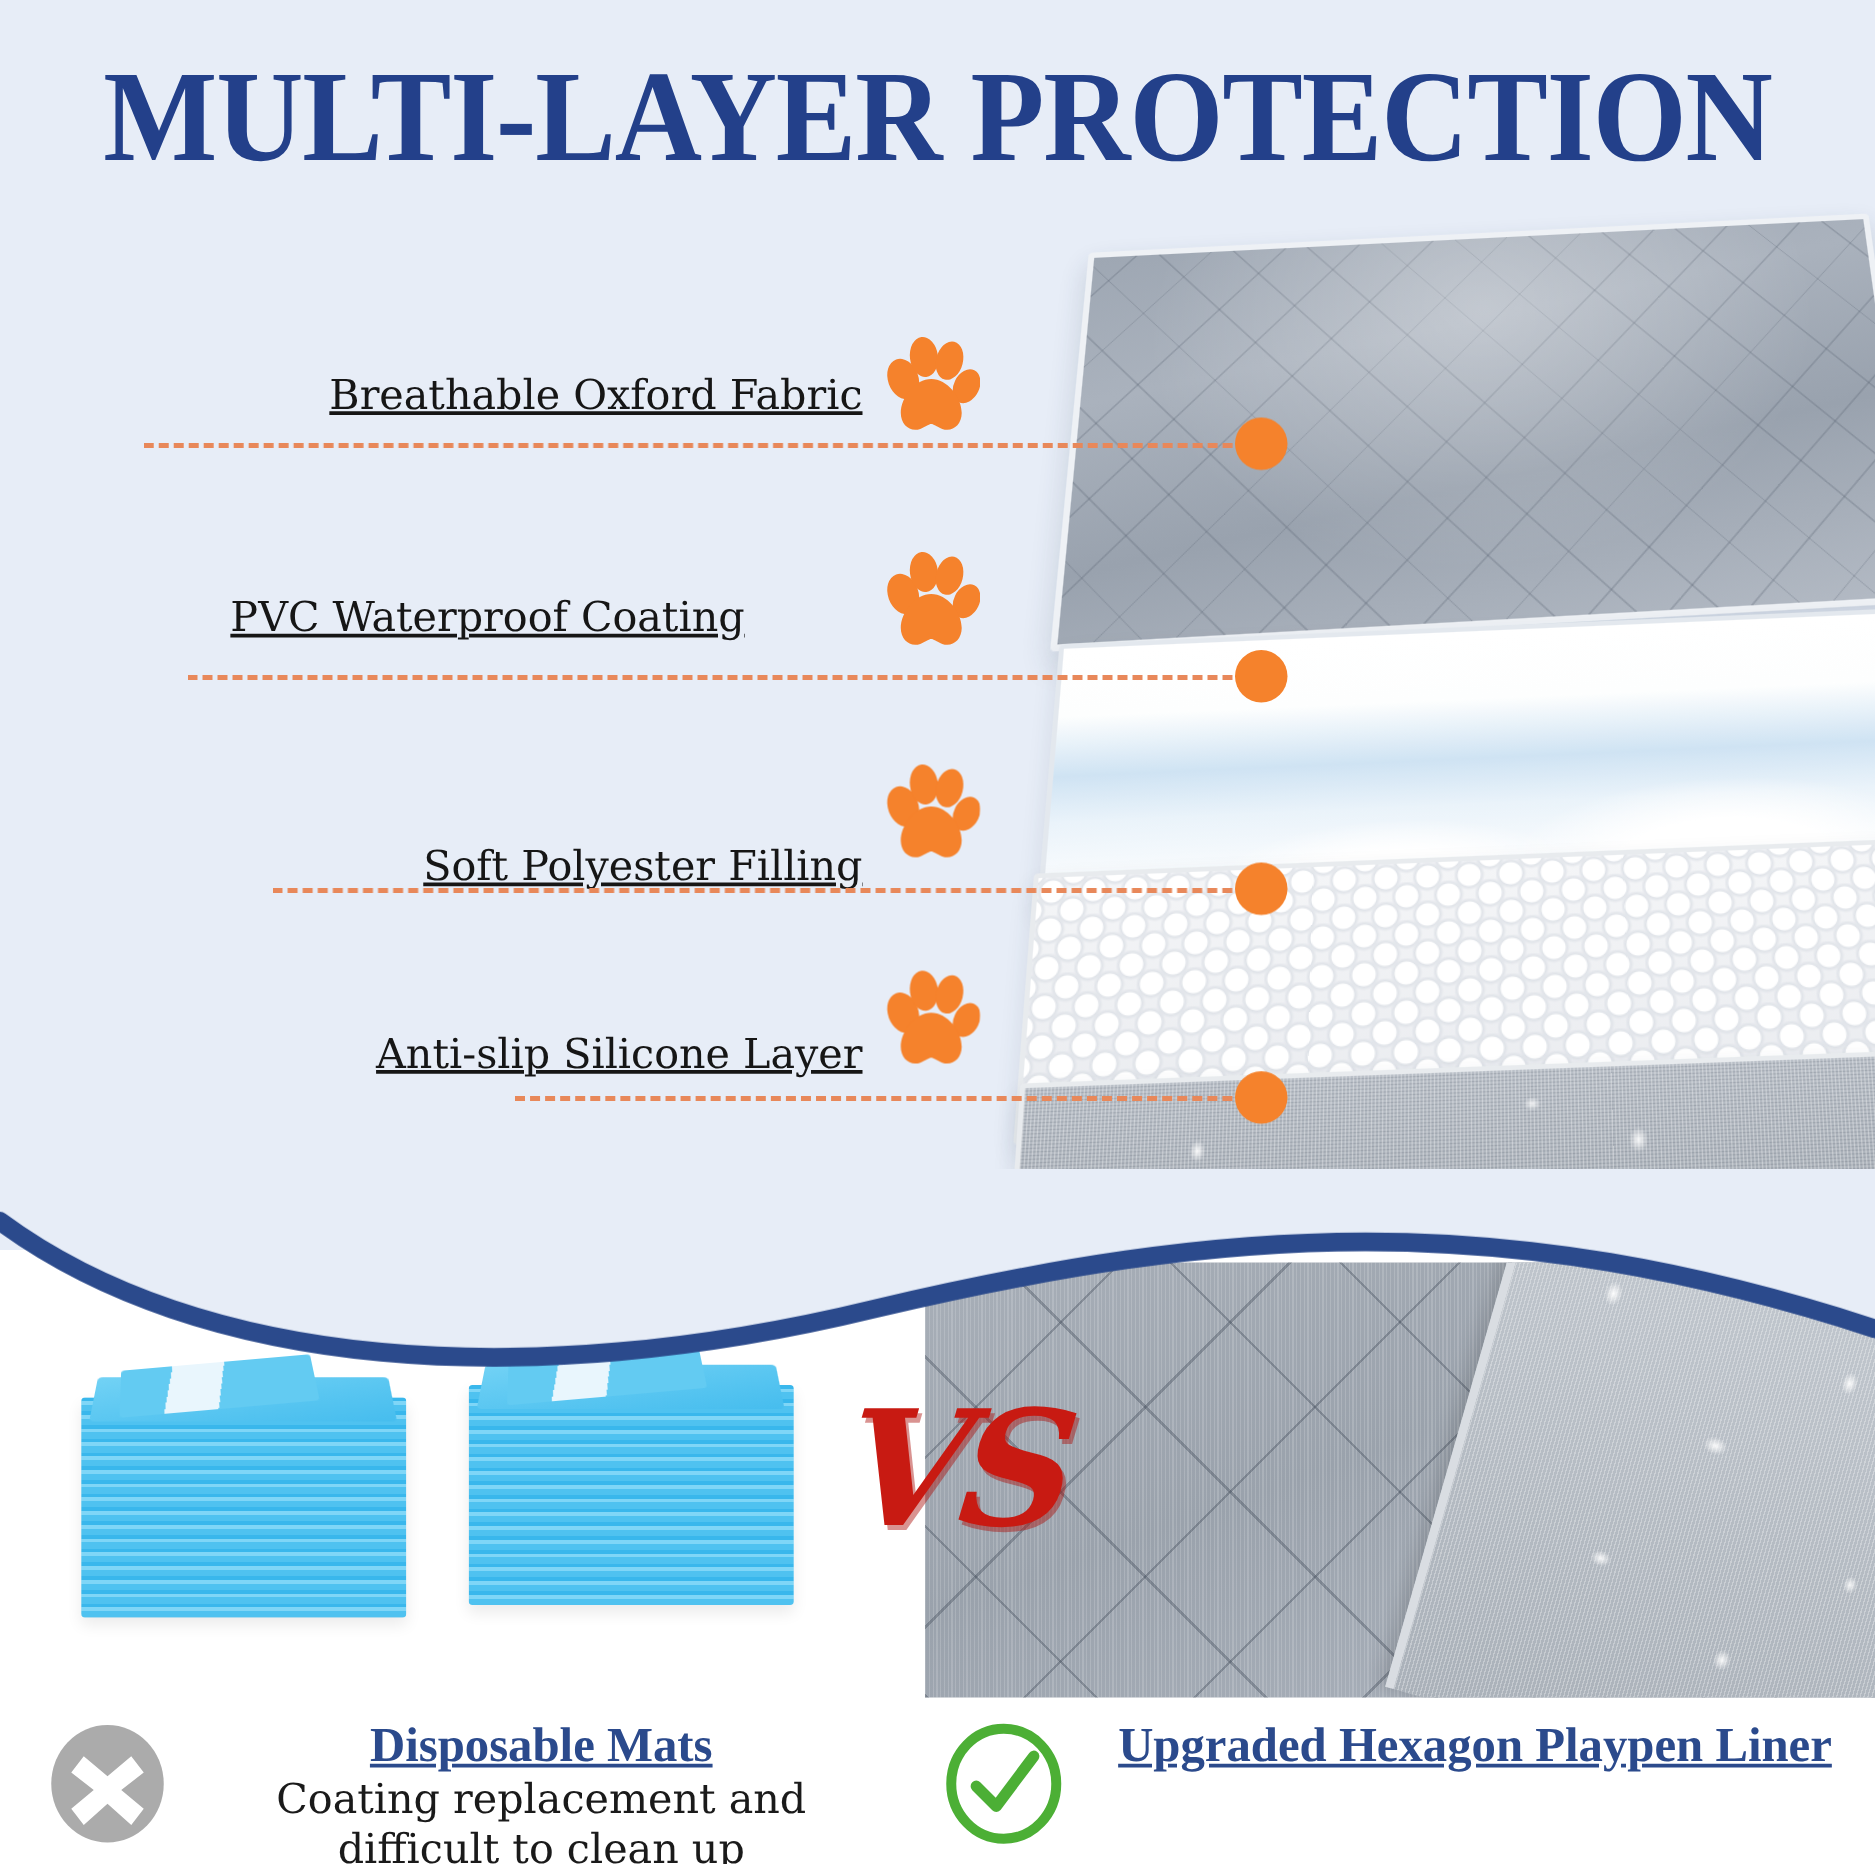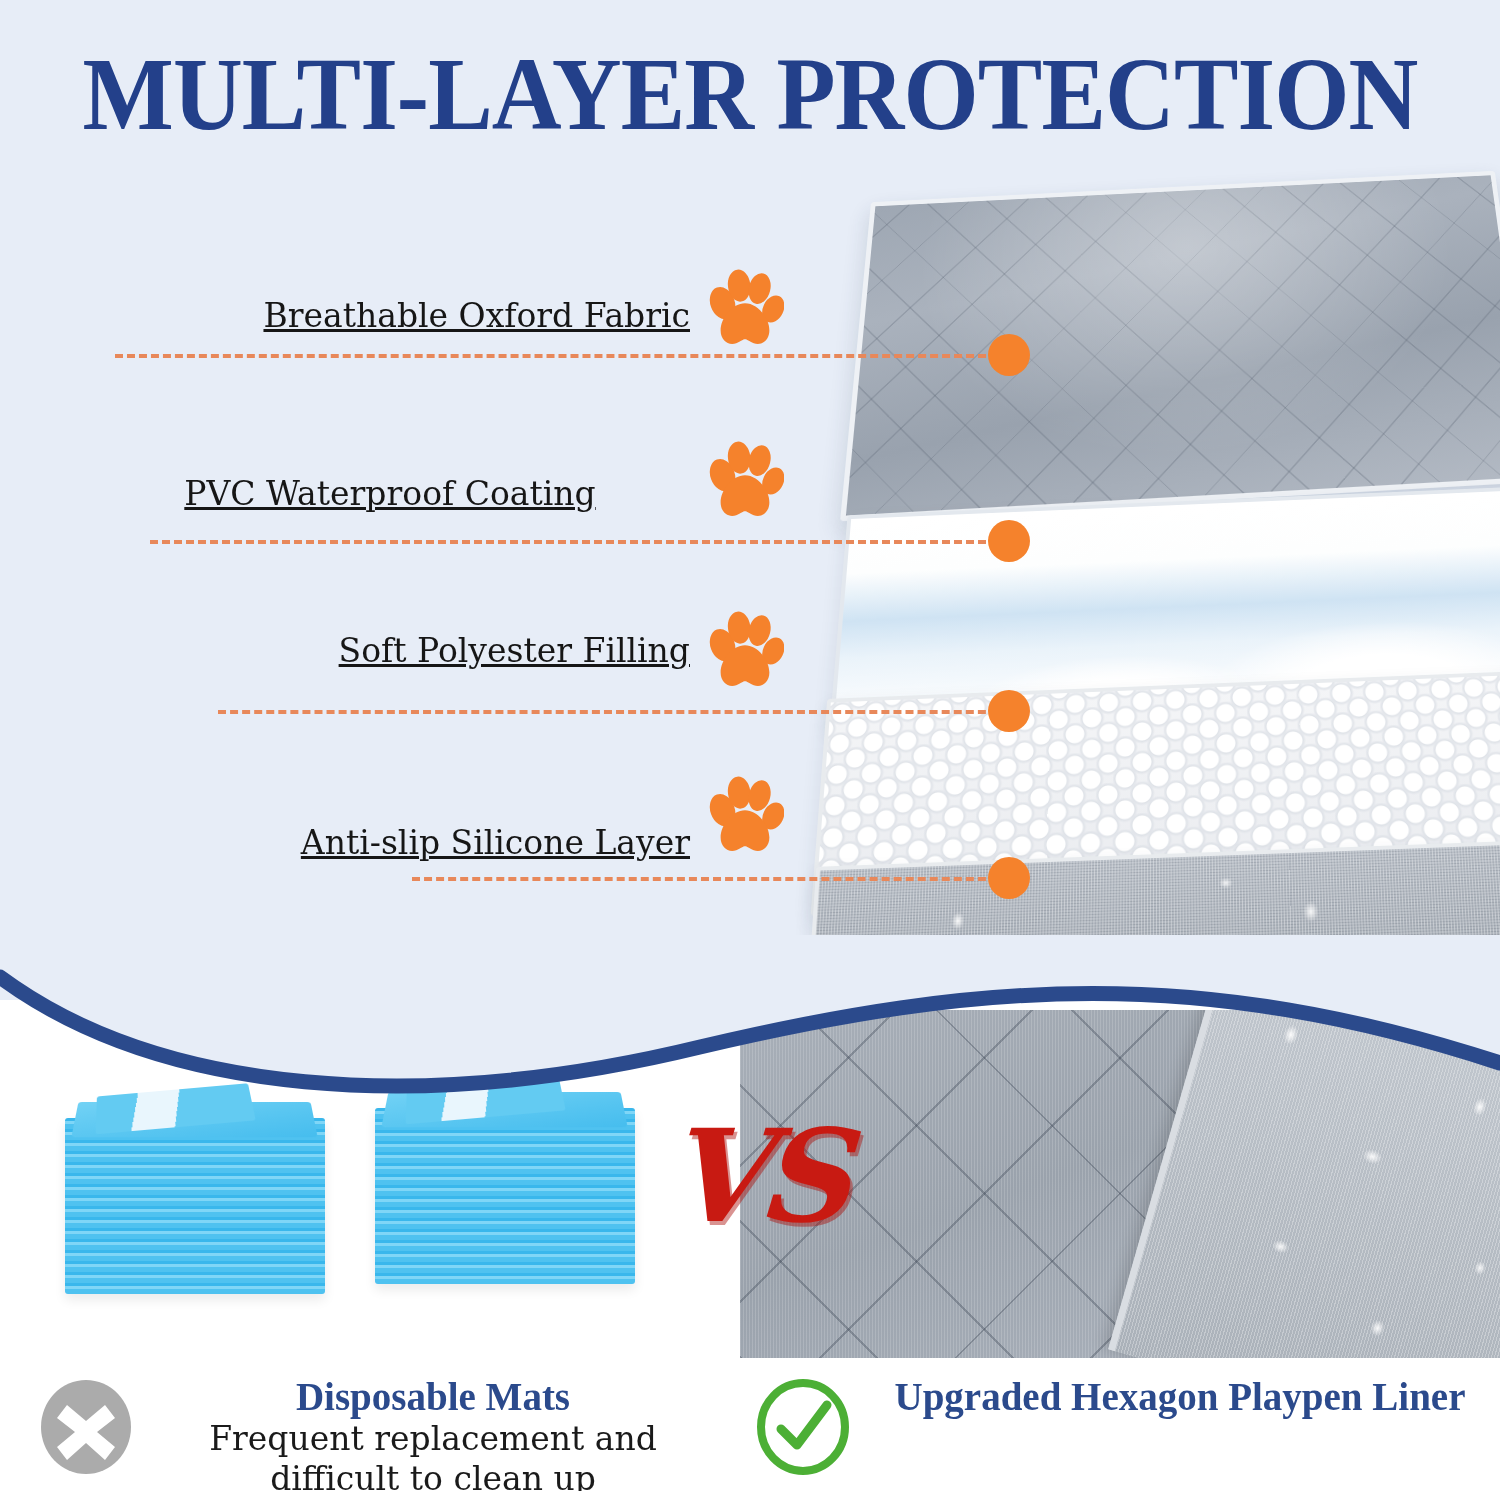--- a/index.html
+++ b/index.html
@@ -208,21 +208,21 @@
     transform: skewX(-6deg);
   }
 
   
   .cmp { position: absolute; top: 375px; }
   .cmp-icon { position: absolute; left: 0; top: 2px; width: 96px; height: 100px; }
   .cmp-text { position: absolute; left: 110px; top: 0; text-align: center; }
   .cmp-title {
     font-family: "Liberation Serif", "DejaVu Serif", serif;
     font-weight: 700; font-size: 39px; line-height: 44px;
-    color: #2b4a8c; white-space: nowrap;
+    color: #2b4a8c; white-space: nowrap; text-decoration: underline;
   }
   .cmp-sub {
     font-family: "DejaVu Serif", "Liberation Serif", serif;
     font-size: 33px; line-height: 40px; color: #1a1a1a;
   }
 </style>
 </head>
 <body>
 
 <div id="page">
@@ -262,21 +262,21 @@
           <ellipse cx="55" cy="21" rx="11" ry="16" fill="#f5822c" transform="rotate(14 55 21)"></ellipse>
           <ellipse cx="69" cy="42" rx="10.5" ry="14.5" fill="#f5822c" transform="rotate(26 69 42)"></ellipse>
           <path d="M40 36c13 0 25 15 25 28 0 10-8 16-16 13-5-2-7-4-9-4s-4 2-9 4c-8 3-16-3-16-13 0-13 12-28 25-28z" fill="#f5822c"></path>
         </svg>
       </div>
       <div class="leader" style="left:150px; top:540px; width:860px;"></div>
       <div class="dot" style="left:988px; top:520px;"></div>
     </div>
 
     <div class="callout">
-      <div class="callout-label" style="left:190px; top:627px; width:500px;">Soft Polyester Filling</div>
+      <div class="callout-label" style="left:190px; top:669px; width:500px;">Soft Polyester Filling</div>
       <div class="paw" style="left:706px; top:610px;">
         <svg viewBox="0 0 80 84" width="78" height="82" aria-hidden="true">
           <ellipse cx="17" cy="36" rx="12.5" ry="17" fill="#f5822c" transform="rotate(-20 17 36)"></ellipse>
           <ellipse cx="34" cy="18" rx="11.5" ry="16.5" fill="#f5822c" transform="rotate(-7 34 18)"></ellipse>
           <ellipse cx="55" cy="21" rx="11" ry="16" fill="#f5822c" transform="rotate(14 55 21)"></ellipse>
           <ellipse cx="69" cy="42" rx="10.5" ry="14.5" fill="#f5822c" transform="rotate(26 69 42)"></ellipse>
           <path d="M40 36c13 0 25 15 25 28 0 10-8 16-16 13-5-2-7-4-9-4s-4 2-9 4c-8 3-16-3-16-13 0-13 12-28 25-28z" fill="#f5822c"></path>
         </svg>
       </div>
       <div class="leader" style="left:218px; top:710px; width:792px;"></div>
@@ -320,21 +320,21 @@
 
     <div class="cmp" style="left:38px; width:680px;">
       <div class="cmp-icon">
         <svg viewBox="0 0 96 100" width="96" height="100" aria-hidden="true">
           <ellipse cx="48" cy="50" rx="45" ry="47" fill="#ababab"></ellipse>
           <path d="M29 28 L48 44 L67 28 L77 41 L59 55 L77 70 L67 83 L48 66 L29 83 L19 70 L37 55 L19 41 Z" fill="#ffffff"></path>
         </svg>
       </div>
       <div class="cmp-text" style="width:570px;">
         <div class="cmp-title">Disposable Mats</div>
-        <div class="cmp-sub">Frequent replacement and</div>
+        <div class="cmp-sub">Coating replacement and</div>
         <div class="cmp-sub">difficult to clean up</div>
       </div>
     </div>
 
     <div class="cmp" style="left:755px; width:740px;">
       <div class="cmp-icon">
         <svg viewBox="0 0 96 100" width="96" height="100" aria-hidden="true">
           <ellipse cx="48" cy="50" rx="42" ry="44" fill="none" stroke="#4caf35" stroke-width="8"></ellipse>
           <path d="M26 52 L42 68 L72 28" fill="none" stroke="#4caf35" stroke-width="9" stroke-linecap="round" stroke-linejoin="round"></path>
         </svg>

